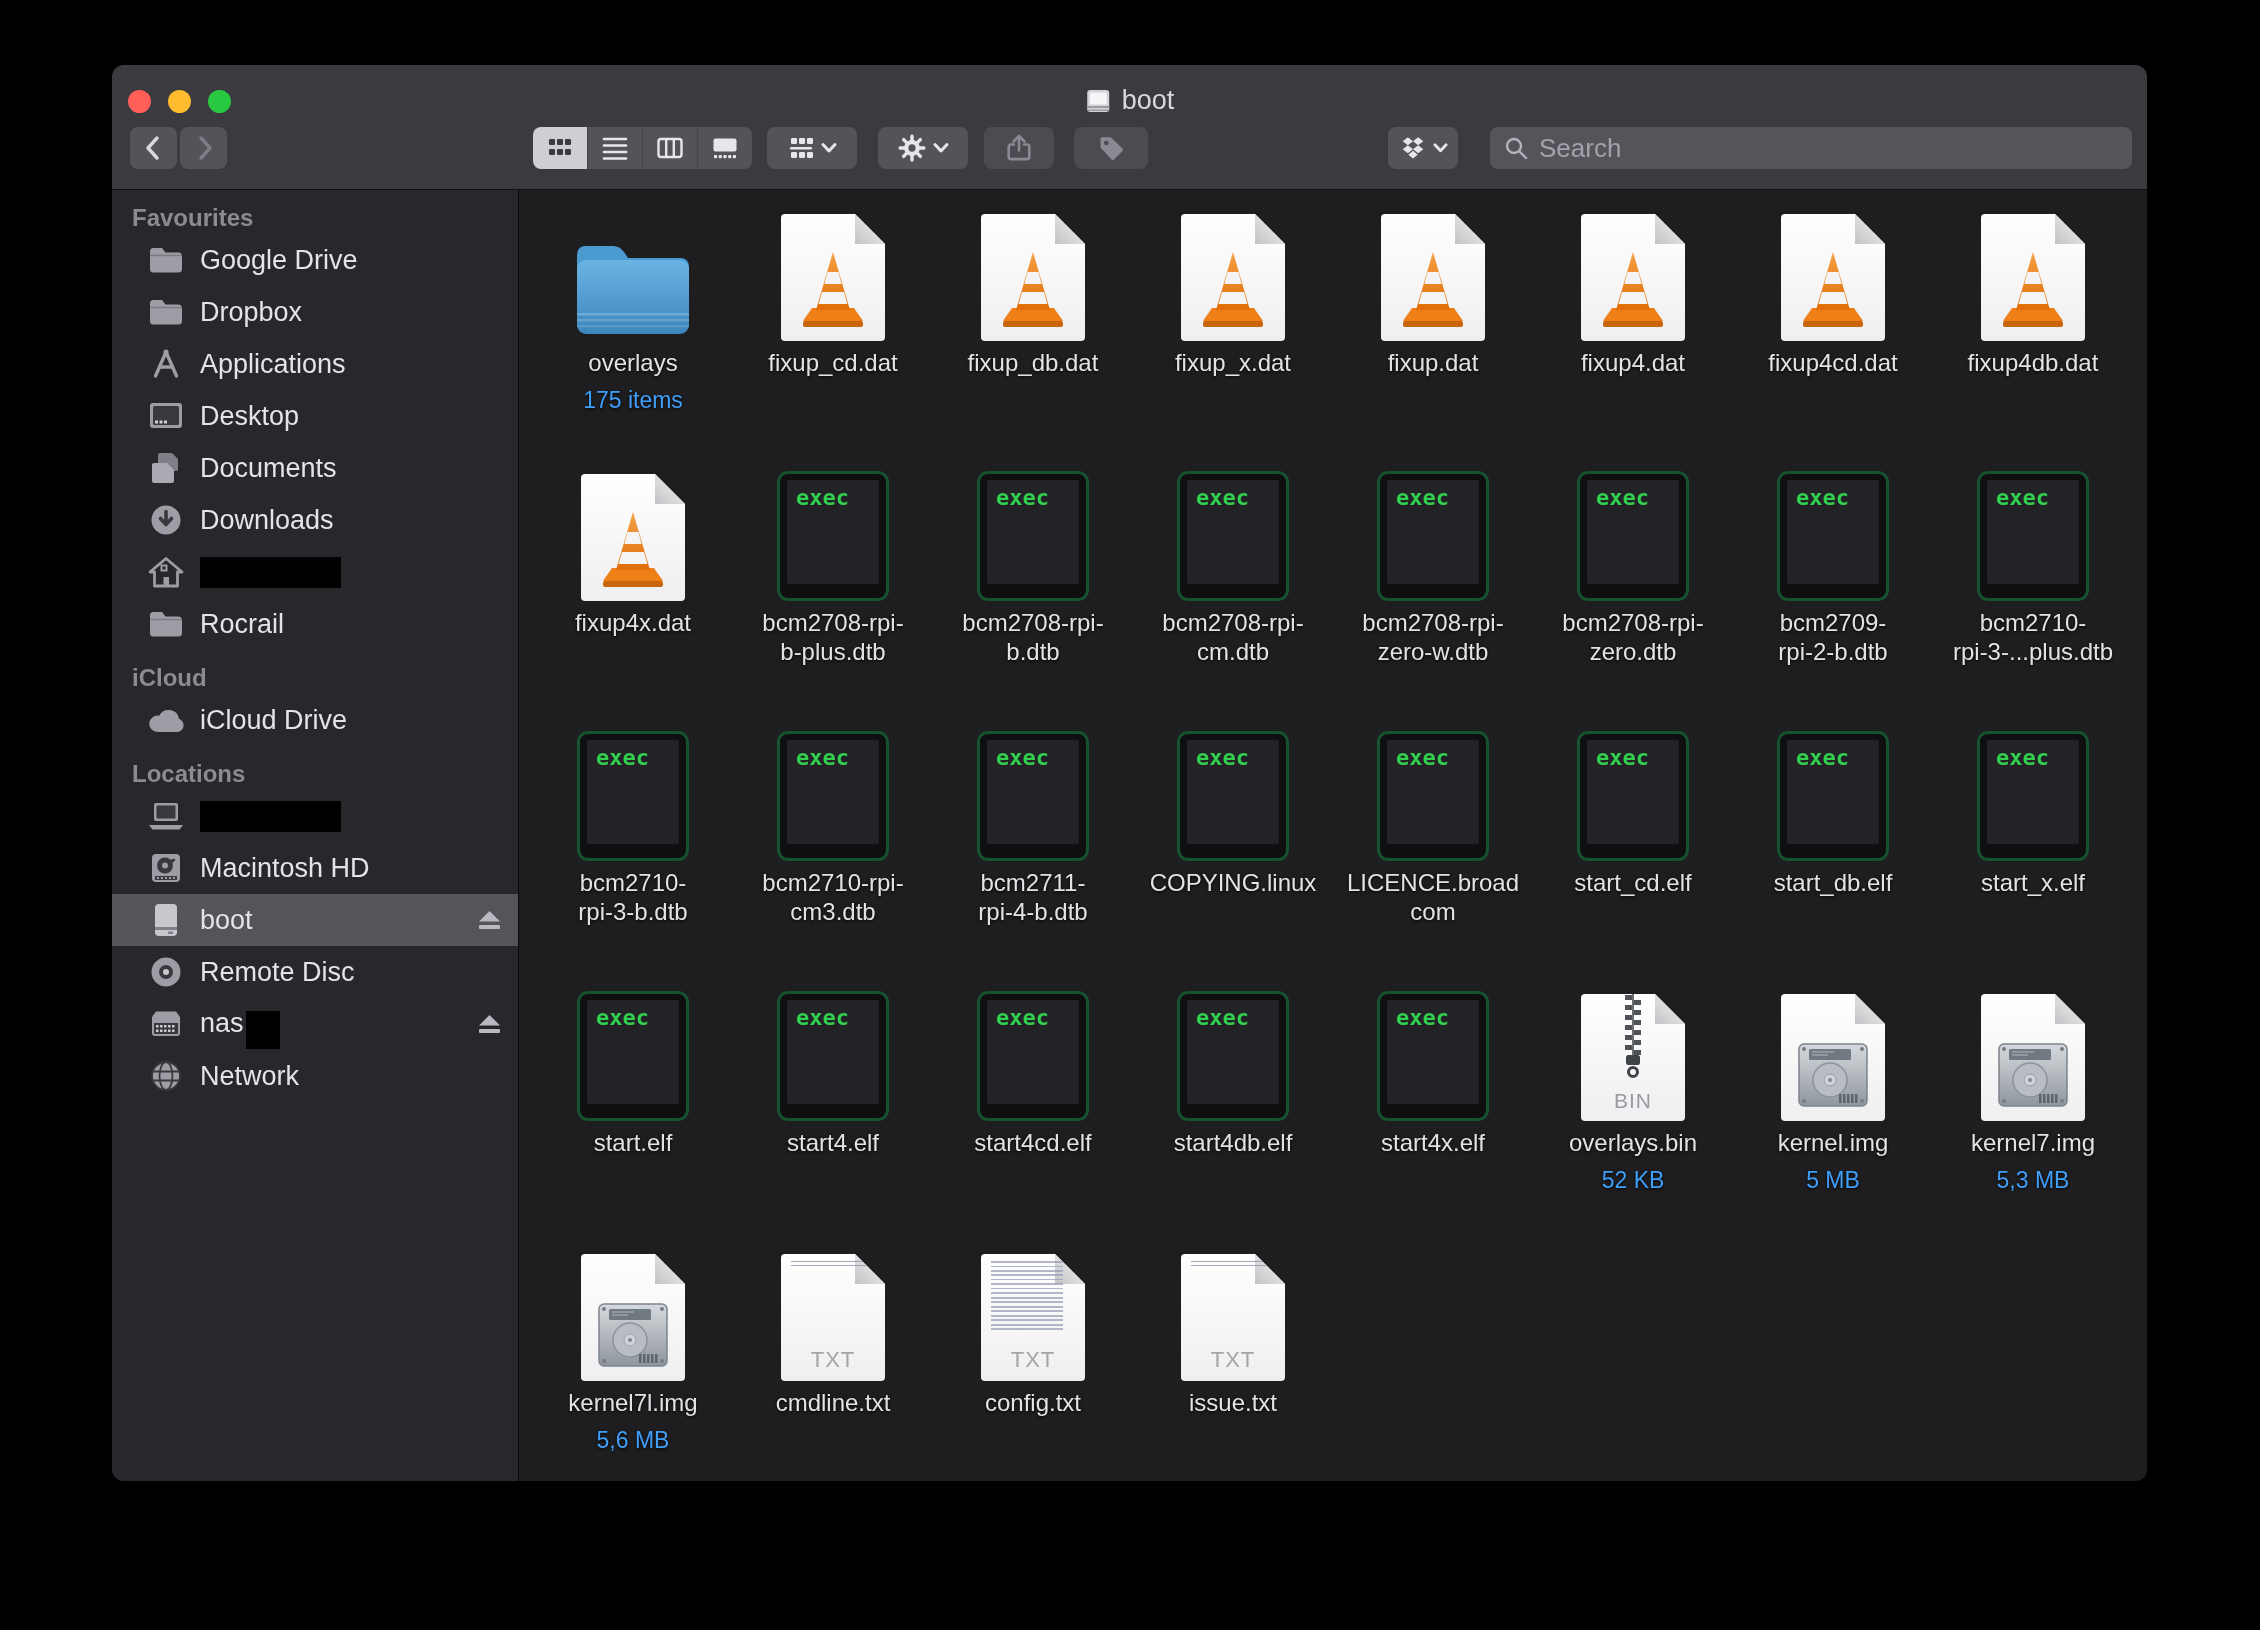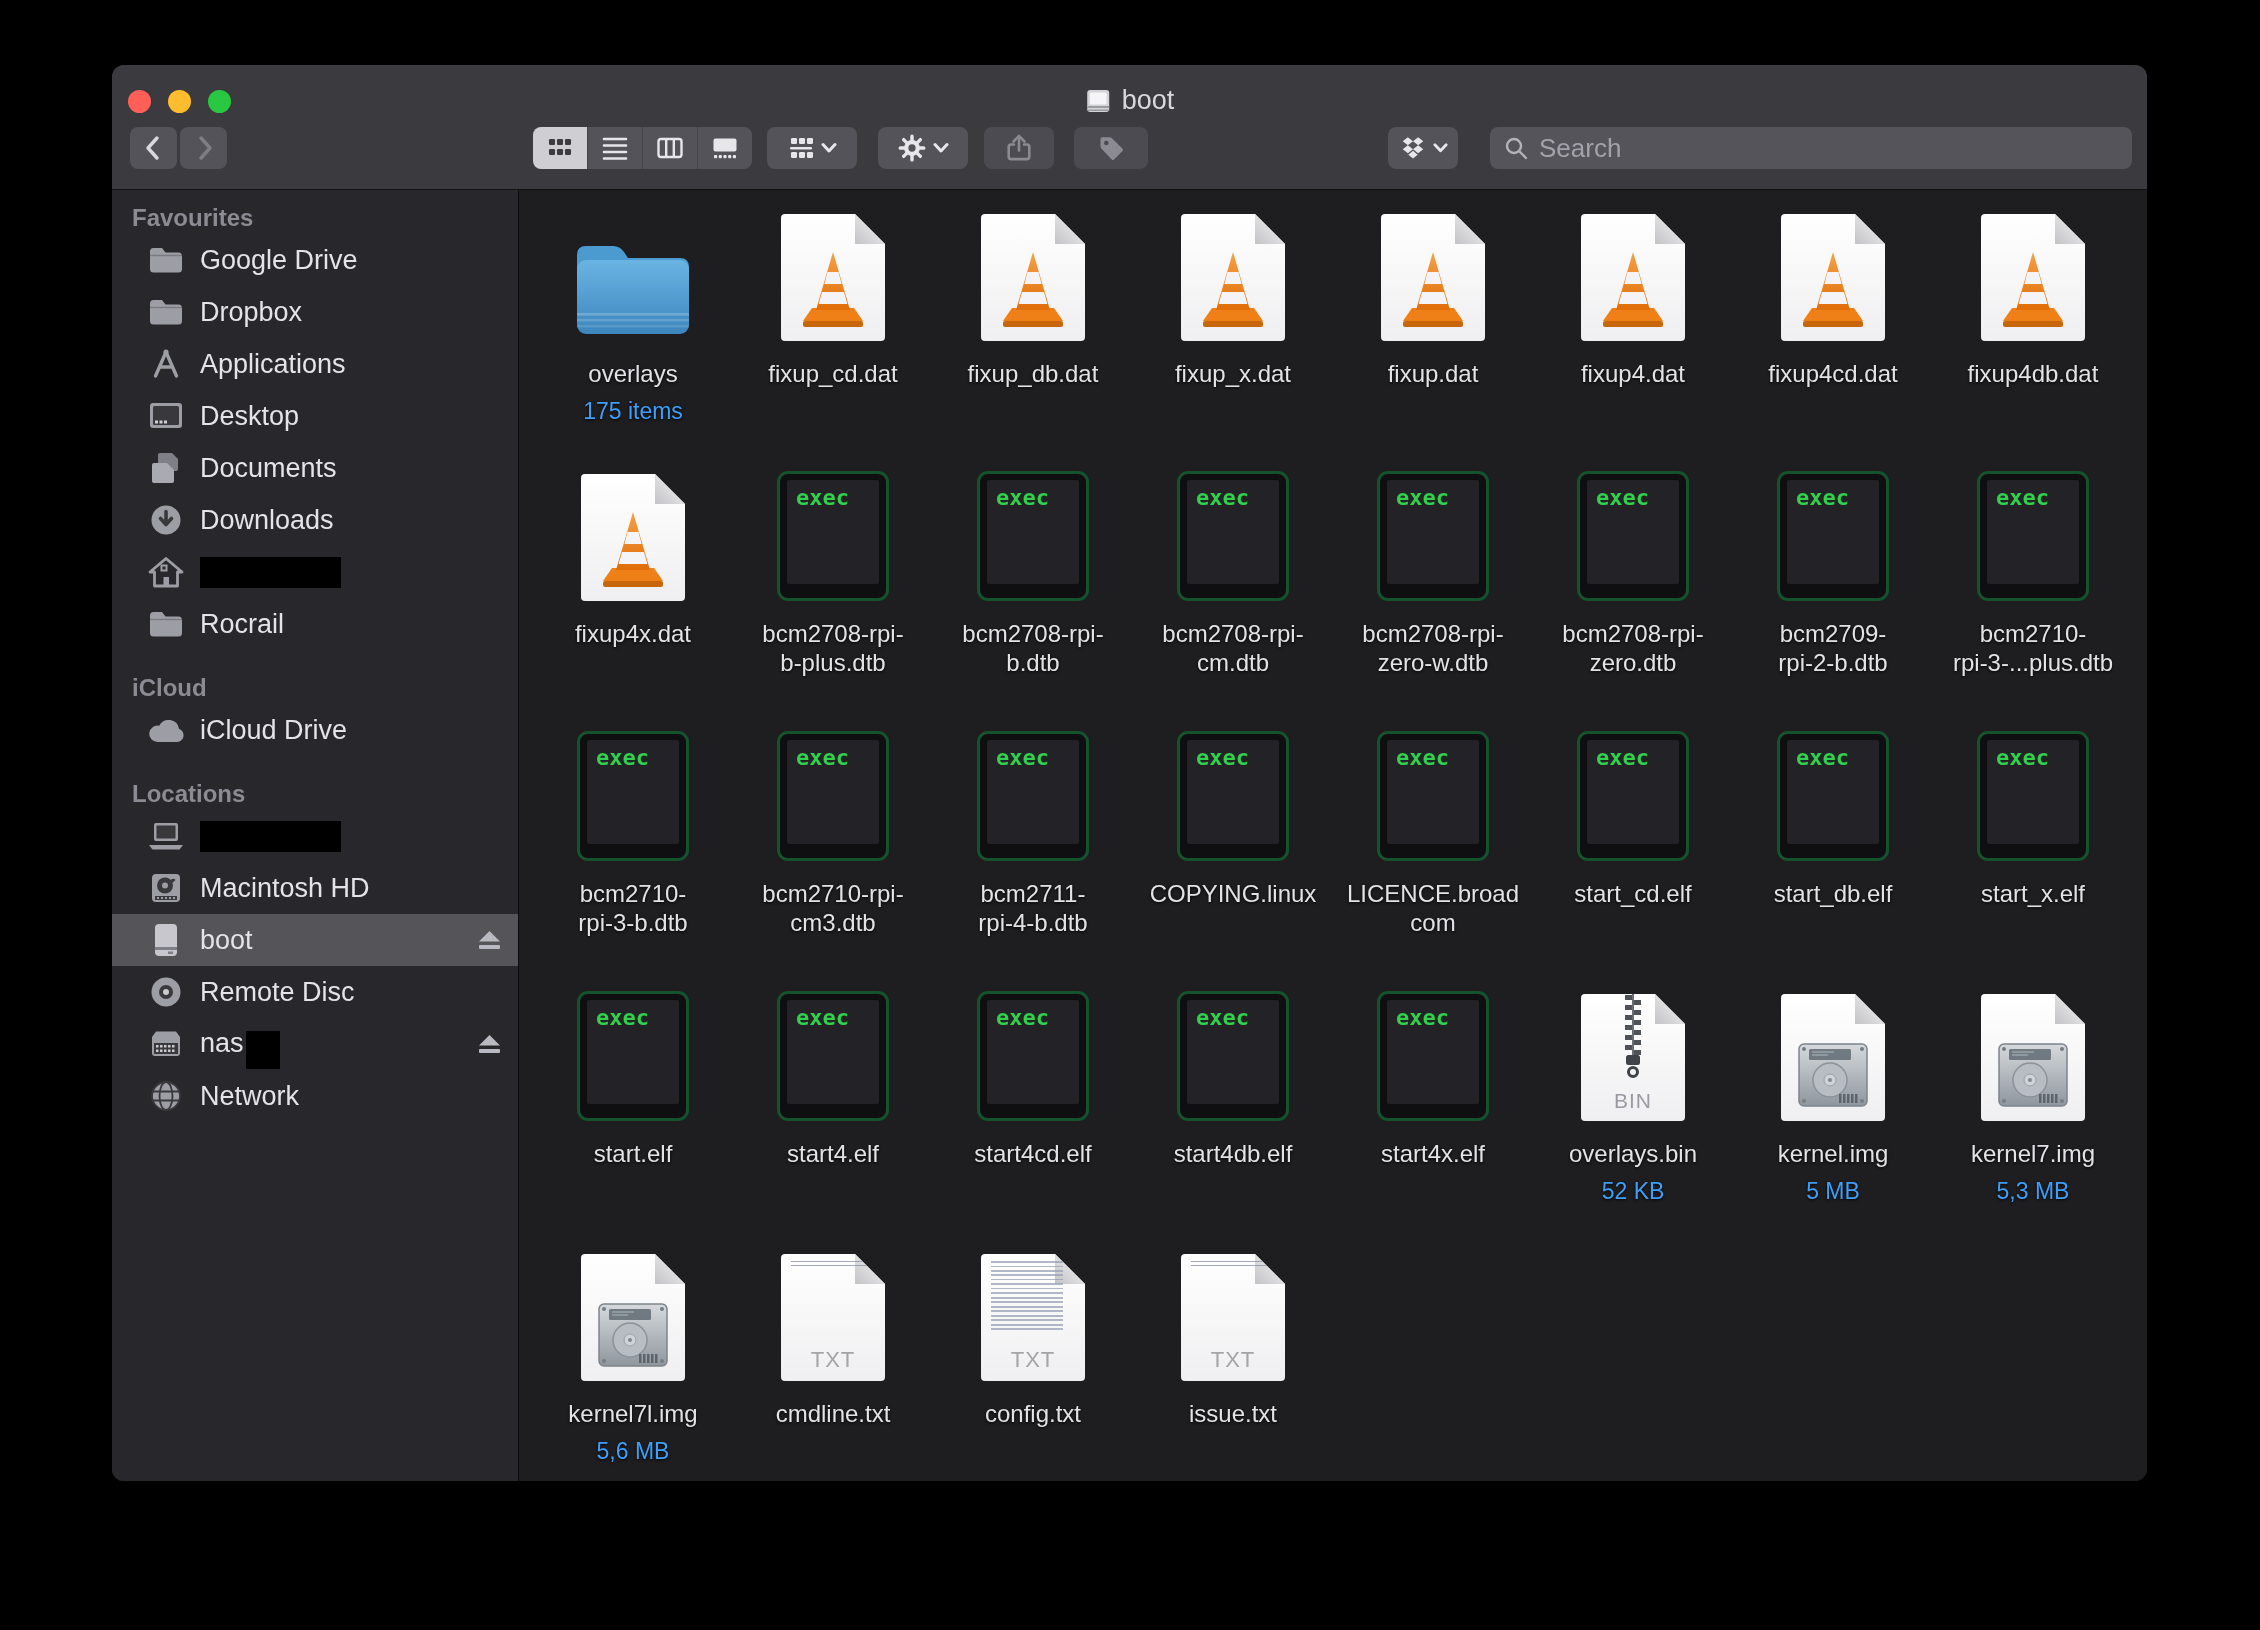--- a/index.html
+++ b/index.html
@@ -33,35 +33,35 @@
     display:flex;align-items:center;padding-left:13px;box-sizing:border-box;gap:8px;}
   .searchbox input{background:transparent;border:none;outline:none;color:#fdba74;font-size:26px;width:560px;
     font-family:"Liberation Sans",sans-serif;}
   .searchbox input::placeholder{color:#a3a2aa;}
 
   
   .wbody{display:flex;height:1291px;background:#1e1d20;}
   .sidebar{width:407px;flex:none;background:#28272b;border-right:1px solid #0c0c0d;box-sizing:border-box;
     padding-top:12px;position:relative;}
   .sb-header{height:32px;line-height:32px;padding-left:20px;color:#8c8b93;font-size:24px;font-weight:700;}
-  .sb-section.mt .sb-header{margin-top:22px;}
+  .sb-section.mt .sb-header{margin-top:12px;}
   .sb-item{height:52px;display:flex;align-items:center;padding-left:35px;color:#e4e3e7;font-size:27px;}
   .sb-item.selected{background:#555459;}
   .sb-icon{width:38px;display:flex;justify-content:center;flex:none;}
   .sb-label{margin-left:15px;white-space:nowrap;}
   .sb-eject{margin-left:auto;margin-right:15px;display:flex;}
   .redact-full{display:inline-block;width:141px;height:31px;background:#000;vertical-align:middle;}
   .redact-suffix{display:inline-block;width:34px;height:38px;background:#000;vertical-align:middle;
     margin-left:2px;margin-bottom:-9px;}
 
   .content{flex:1;overflow:hidden;}
   .grid{display:grid;grid-template-columns:repeat(8,200px);grid-auto-rows:260px;padding:18px 14px;justify-items:center;}
   .cell{width:200px;display:flex;flex-direction:column;align-items:center;}
   .iconbox{height:133px;display:flex;align-items:flex-end;justify-content:center;}
-  .filename{margin-top:18px;font-size:24px;line-height:29px;color:#e3e2e5;text-align:center;max-width:198px;
+  .filename{margin-top:7px;font-size:24px;line-height:29px;color:#e3e2e5;text-align:center;max-width:198px;
     white-space:pre-line;text-shadow:0 1px 3px rgba(0,0,0,.9);}
   .filesize{margin-top:10px;font-size:23px;color:#3f9ef8;text-shadow:0 1px 3px rgba(0,0,0,.9);}
 
   
   .page-icon{width:104px;height:127px;position:relative;background:linear-gradient(180deg,#ffffff,#efeff1);
     border-radius:4px;clip-path:polygon(0 0,74px 0,104px 30px,104px 100%,0 100%);
     display:flex;align-items:flex-end;justify-content:center;}
   .fold{position:absolute;top:0;right:0;width:30px;height:30px;
     background:linear-gradient(to bottom left,rgba(255,255,255,0) 49%,#dededf 50%,#c3c3c7 100%);}
   .cone{margin-bottom:11px;}

